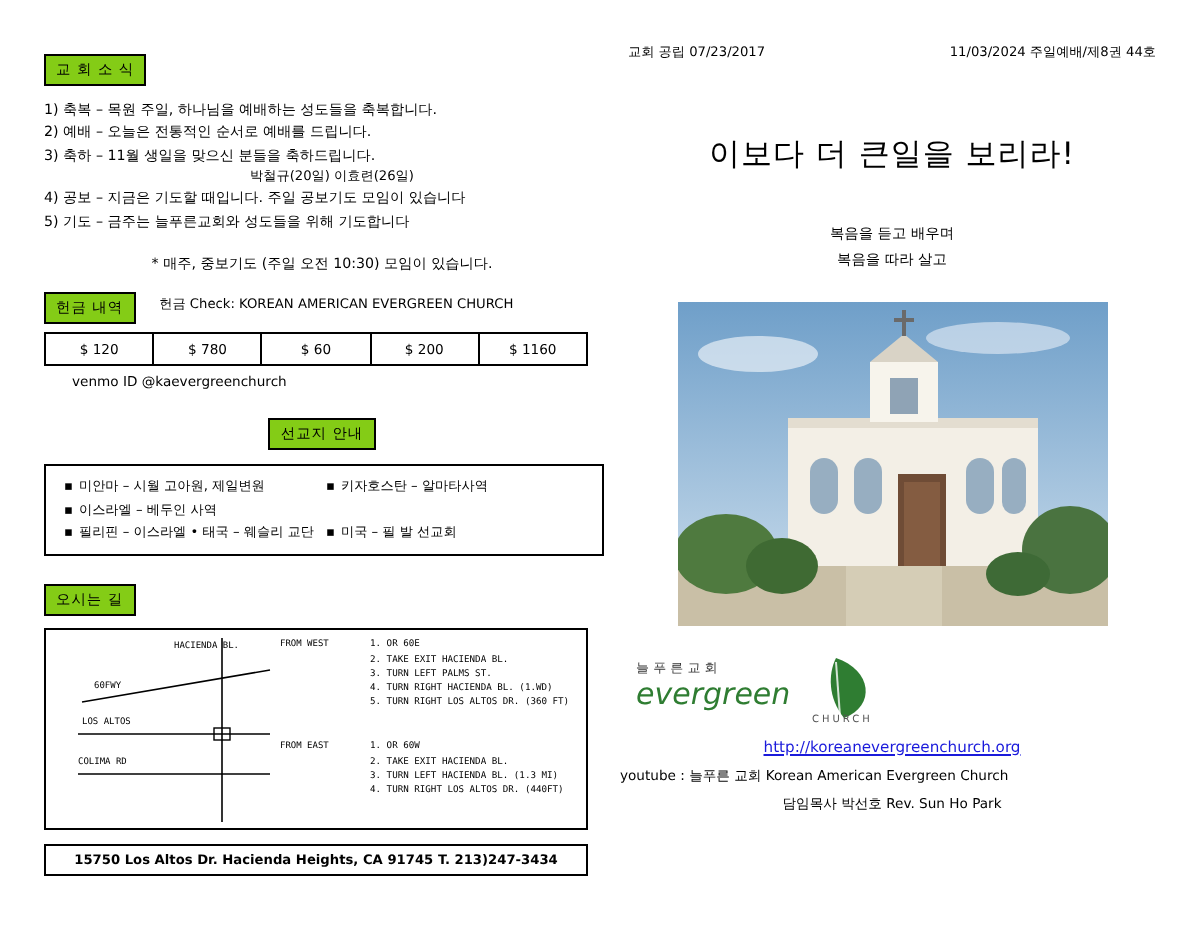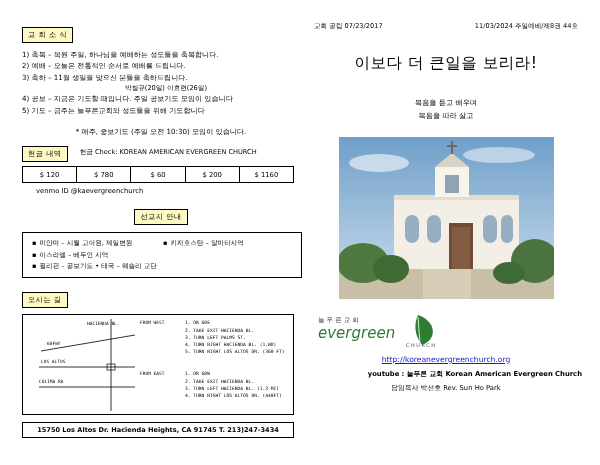--- a/index.html
+++ b/index.html
@@ -15,21 +15,21 @@
 
   
   .left { position:absolute; left:22px; top:22px; width:278px; }
 
   .boxlabel {
     display:inline-block;
     border:1px solid #000;
     font-size:7.2px;
     padding:2px 5px 2px 5px;
     letter-spacing:0.5px;
-    background:#fef9c3;
+    background:#84cc16;
   }
 
   .news { margin-top:6px; }
   .news-line {
     font-size:7.1px;
     line-height:1.62;
     white-space:nowrap;
   }
   .news-sub {
     font-size:6.6px;
@@ -125,21 +125,21 @@
   .right { position:absolute; left:310px; top:22px; width:272px; }
   .rtop {
     display:flex;
     justify-content:space-between;
     font-size:6.6px;
     padding:0 4px;
   }
   .rtitle {
     text-align:center;
     font-size:15.5px;
-    margin-top:22px;
+    margin-top:36px;
     letter-spacing:0.5px;
   }
   .rmotto {
     text-align:center;
     font-size:7.2px;
     line-height:1.85;
     margin-top:22px;
   }
 
   .photo {
@@ -159,24 +159,23 @@
     position:relative;
   }
   .rlink {
     text-align:center;
     font-size:7.6px;
     color:#1a1adb;
     text-decoration:underline;
     margin-top:2px;
   }
   .ryoutube {
-    text-align:right;
+    text-align:left;
     font-size:6.8px;
     margin-top:5px;
-    font-weight:bold;
   }
   .rpastor {
     text-align:center;
     font-size:6.8px;
     margin-top:4px;
   }
 </style>
 </head>
 <body>
 
@@ -229,21 +228,24 @@
           <span class="bullet">▪</span><span>키자호스탄 – 알마타사역</span>
         </div>
       </div>
       <div class="mission-row">
         <div class="mission-col">
           <span class="bullet">▪</span><span>이스라엘 – 베두인 사역</span>
         </div>
       </div>
       <div class="mission-row">
         <div class="mission-col">
-          <span class="bullet">▪</span><span>필리핀 – 공보기도  •  태국 – 웨슬리 교단</span>
+          <span class="bullet">▪</span><span>필리핀 – 이스라엘  •  태국 – 웨슬리 교단</span>
+        </div>
+        <div class="mission-col">
+          <span class="bullet">▪</span><span>미국 – 필 발 선교회</span>
         </div>
       </div>
     </div>
 
     <div style="margin-top:9px;">
       <span class="boxlabel">오시는 길</span>
     </div>
 
     <div class="map-box">
       <svg width="270" height="99">

